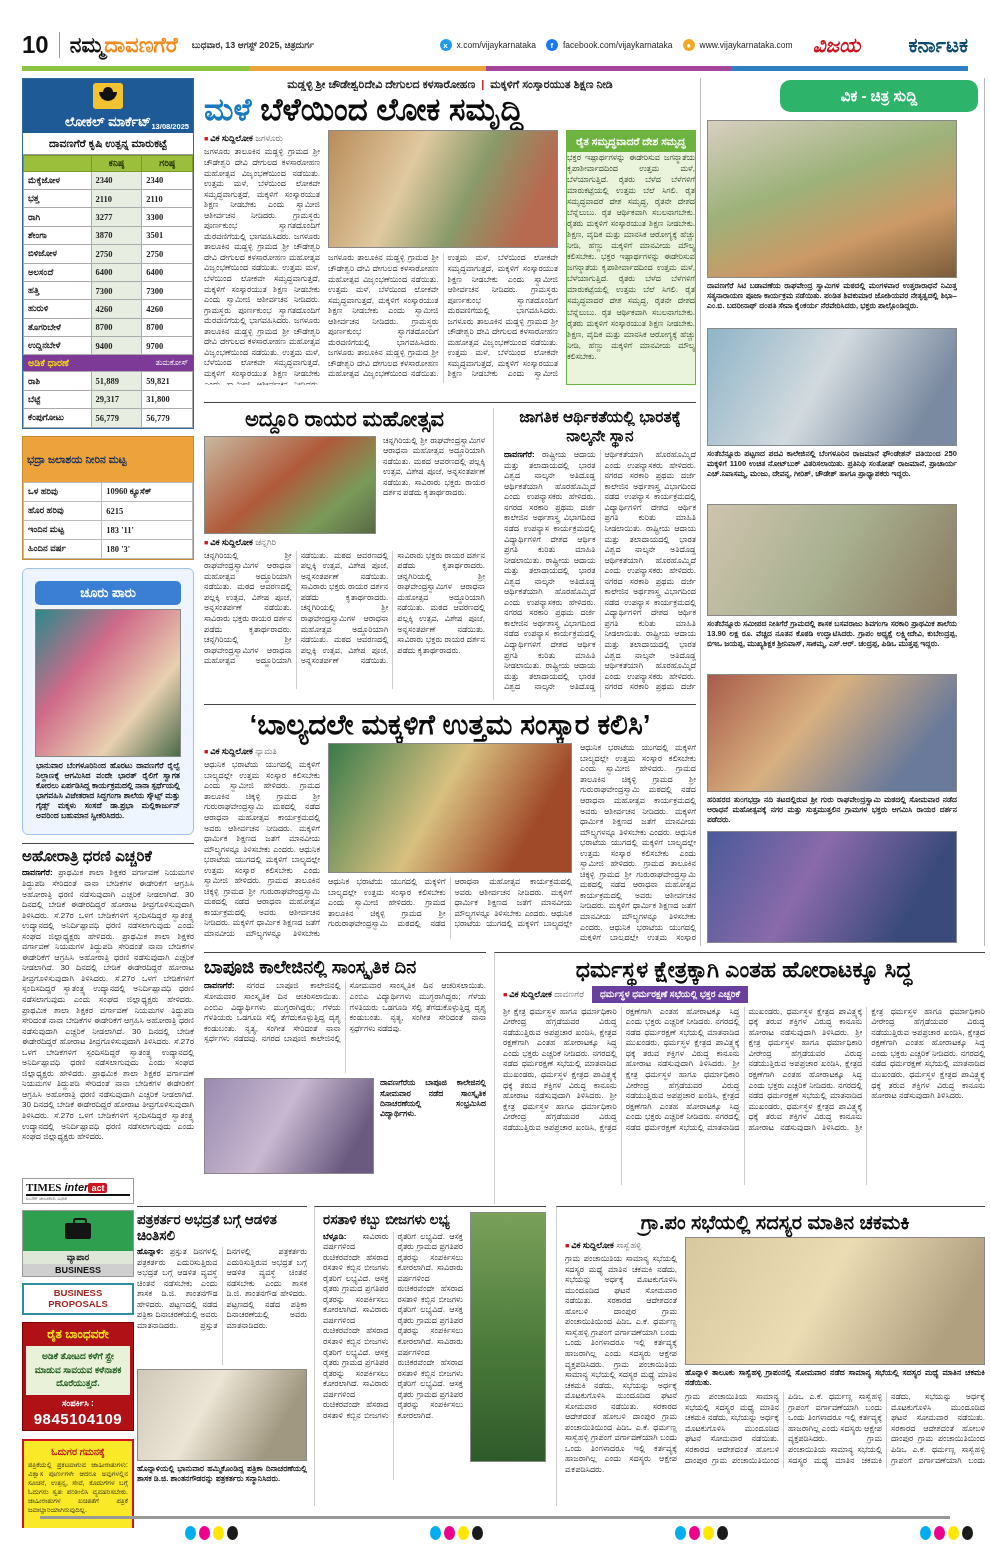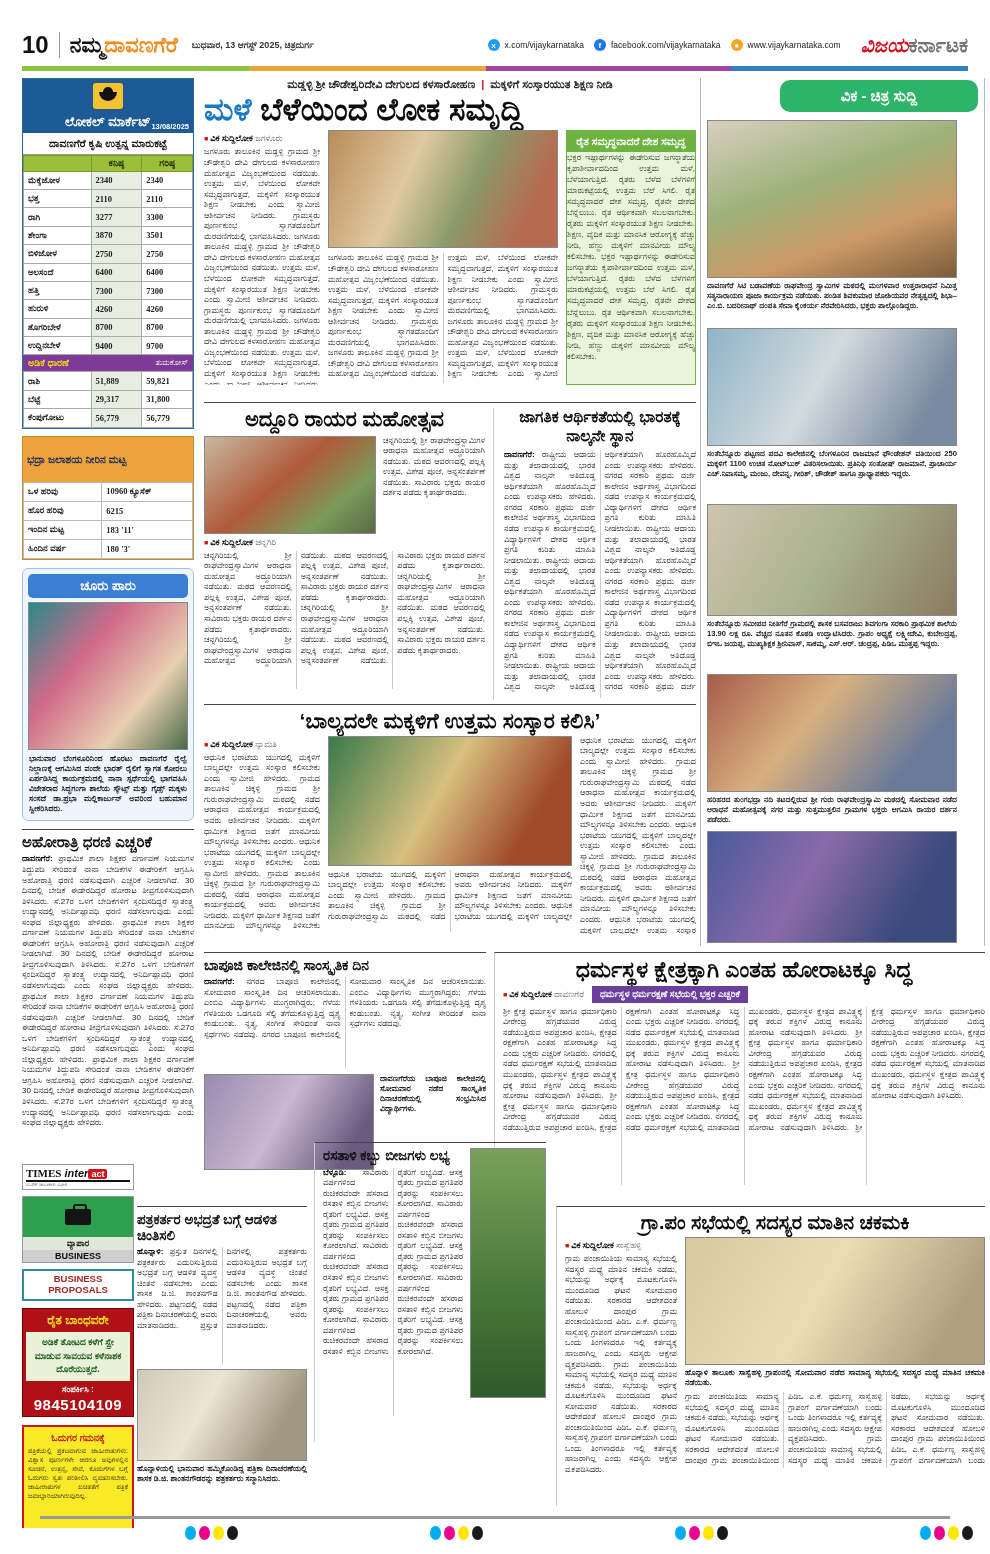--- a/index.html
+++ b/index.html
@@ -13,21 +13,21 @@
   .hdr-div { width:1px; height:26px; background:#999; }
   .masthead { font-size:21px; font-weight:bold; white-space:nowrap; }
   .masthead .pre { color:#111; } .masthead .city { color:#ef8b1f; }
   .hdr-date { font-size:9px; color:#333; font-weight:bold; margin-left:4px; white-space:nowrap; }
   .hdr-spacer { flex:1; }
   .soc { display:flex; align-items:center; gap:5px; font-size:8.5px; color:#222; white-space:nowrap; }
   .soc-ic { width:12px; height:12px; border-radius:50%; color:#fff; font-size:8px; font-weight:bold;
             display:flex; align-items:center; justify-content:center; }
   .ic-x { background:#1d9bf0; } .ic-f { background:#1877f2; } .ic-w { background:#f5a623; }
   .brand { font-size:20px; font-weight:bold; white-space:nowrap; margin-left:10px; }
-  .brand .r { color:#d0131c; font-style:italic; } .brand .k { color:#737373; }
+  .brand .r { color:#d0131c; font-style:italic; } .brand .k { color:#0c4a6e;margin-left:48px; }
   .colorbar { position:absolute; top:66px; left:22px; right:22px; height:5px;
     background:linear-gradient(90deg,#8bc540 0 24%,#eaa43a 24% 49%,#a4459c 49% 75%,#2f80c3 75% 100%); }
 
   
   .sidebar { position:absolute; left:22px; top:78px; width:172px; height:1450px; overflow:hidden; }
   .mkt { border:1px solid #2a6aa0; }
   .mkt-head { background:#1d5a96; display:flex; align-items:center; gap:6px; padding:4px; position:relative;flex-direction:column; }
   .mkt-ic { width:30px; height:26px; background:#f2c230; border-radius:3px; display:flex; align-items:center; justify-content:center; }
   .bowl { width:18px; height:9px; background:#111; border-radius:0 0 18px 18px; position:relative; }
   .bowl::before { content:""; position:absolute; top:-5px; left:4px; width:10px; height:5px; background:#111; border-radius:5px 5px 0 0; }
@@ -41,21 +41,21 @@
   table.rates td.v { font-weight:bold; font-family:"Liberation Serif", serif; }
   table.rates td.min { background:#e7ede0; }
   .areca-head { background:#7d3a96; display:flex; align-items:center; justify-content:space-between; padding:2px 5px; }
   .areca-title { color:#f7d918; font-size:9.5px; font-weight:bold; }
   .areca-mkt { color:#fff; font-size:8px; }
   .resv { border:1px solid #c58a2a; margin-top:7px; }
   .resv-head { background:#eda23b; color:#16305a; font-weight:bold; font-size:10.5px; padding:16px 4px; }
   table.resv-t { width:100%; border-collapse:collapse; }
   table.resv-t td { font-size:8.5px; font-weight:bold; padding:3.5px 4px; border:1px solid #bbb; color:#222; }
   table.resv-t td.v { font-family:"Liberation Serif", serif; }
-  .churu { margin-top:8px; border:1px solid #9ec2ee; border-radius:6px; padding:5px; background:#eef5ff; }
+  .churu { margin-top:8px; border:1px solid #9ec2ee; border-radius:6px; padding:12px; background:#eef5ff; }
   .churu-head { background:#3b7fd4; border-radius:5px; color:#fff; text-align:center; font-size:13px; font-weight:bold; padding:4px 0; }
   .churu-photo { margin-top:4px; height:148px; border:1px solid #888; }
   .churu-cap { font-size:7.8px; font-weight:bold; color:#222; line-height:1.3; padding:4px 1px 1px; text-align:justify; }
   .dharani { margin-top:8px; border-top:1px solid #444; padding-top:4px; }
   .dharani-head { font-size:15px; font-weight:bold; color:#111; margin-bottom:4px; }
   .dharani-body { font-size:8px; color:#222; text-align:justify; line-height:1.32; height:300px; overflow:hidden; }
   .ads { width:112px; margin-top:10px; }
   .times { border:1px solid #999; padding:2px 3px; }
   .times-line1 { font-size:11px; white-space:nowrap; }
   .times-line1 .t { font-family:"Liberation Serif", serif; font-weight:bold; color:#111; }
@@ -125,39 +125,39 @@
   .row2 { position:absolute; left:204px; top:402px; width:492px; height:298px; border-top:1px solid #444; padding-top:5px; display:flex; gap:10px; overflow:hidden; }
   .addoori { width:290px; flex:none; border-right:1px solid #ccc; padding-right:8px; }
   .addoori-hl { font-size:21px; text-align:center; margin-bottom:5px; }
   .addoori-top { display:flex; gap:7px; }
   .addoori-photo { width:172px; height:98px; flex:none; }
   .addoori-side { flex:1; }
   .jagatika { flex:1; }
   .jagatika-hl { font-size:15.5px; text-align:center; line-height:1.2; margin-bottom:5px; }
 
   .row3 { position:absolute; left:204px; top:704px; width:492px; height:246px; border-top:1px solid #444; padding-top:5px; overflow:hidden; }
-  .balya-hl { font-size:21px; text-align:center; margin-bottom:3px; }
+  .balya-hl { font-size:28px; text-align:center; margin-bottom:3px; }
   .balya-flex { display:flex; gap:8px; }
   .balya-c { width:116px; flex:none; }
   .balya-mid { flex:1; }
   .balya-photo { height:130px; margin-bottom:4px; }
 
   .row4l { position:absolute; left:204px; top:952px; width:282px; height:252px; border-top:1px solid #444; padding-top:5px; overflow:hidden; }
-  .bapuji-hl { font-size:14px; margin-bottom:4px; }
+  .bapuji-hl { font-size:18px; margin-bottom:4px; }
   .bapuji-photos { display:flex; gap:6px; margin-top:5px; }
   .bapuji-photo { width:170px; height:96px; flex:none; }
   .row4r { position:absolute; left:494px; top:952px; width:491px; height:252px; border-top:1px solid #444; border-left:1px solid #ccc; padding:5px 0 0 8px; overflow:hidden; }
   .dharma-hl { font-size:22px; text-align:center; margin-bottom:4px; }
   .dharma-meta { display:flex; align-items:center; gap:8px; margin-bottom:4px; }
   .strip { background:#6a3f9e; color:#fff; font-size:9px; font-weight:bold; padding:3px 8px; white-space:nowrap; overflow:hidden; max-width:300px; }
 
   .row5a { position:absolute; left:137px; top:1206px; width:170px; height:300px; border-top:1px solid #444; padding-top:5px; overflow:hidden; }
   .patra-hl { font-size:13.5px; margin-bottom:4px; line-height:1.15; }
   .patra-photo { height:92px; margin-top:4px; }
-  .row5b { position:absolute; left:314px; top:1142px; width:232px; height:300px; border-top:1px solid #444; border-left:1px solid #ccc; padding:5px 0 0 8px; display:flex; gap:7px; overflow:hidden; }
+  .row5b { position:absolute; left:314px; top:1206px; width:232px; height:300px; border-top:1px solid #444; border-left:1px solid #ccc; padding:5px 0 0 8px; display:flex; gap:7px; overflow:hidden; }
   .rasa-txt { width:140px; flex:none; }
   .rasa-hl { font-size:13.5px; margin-bottom:4px; line-height:1.15; }
   .rasa-photo { flex:1; height:250px; }
   .row5c { position:absolute; left:556px; top:1206px; width:429px; height:300px; border-top:1px solid #444; border-left:1px solid #ccc; padding:5px 0 0 8px; overflow:hidden; }
   .grapam-hl { font-size:19.5px; text-align:center; margin-bottom:4px; }
   .grapam-flex { display:flex; gap:8px; }
   .grapam-c1 { width:112px; flex:none; }
   .grapam-right { flex:1; }
   .grapam-photo { height:128px; }
 

